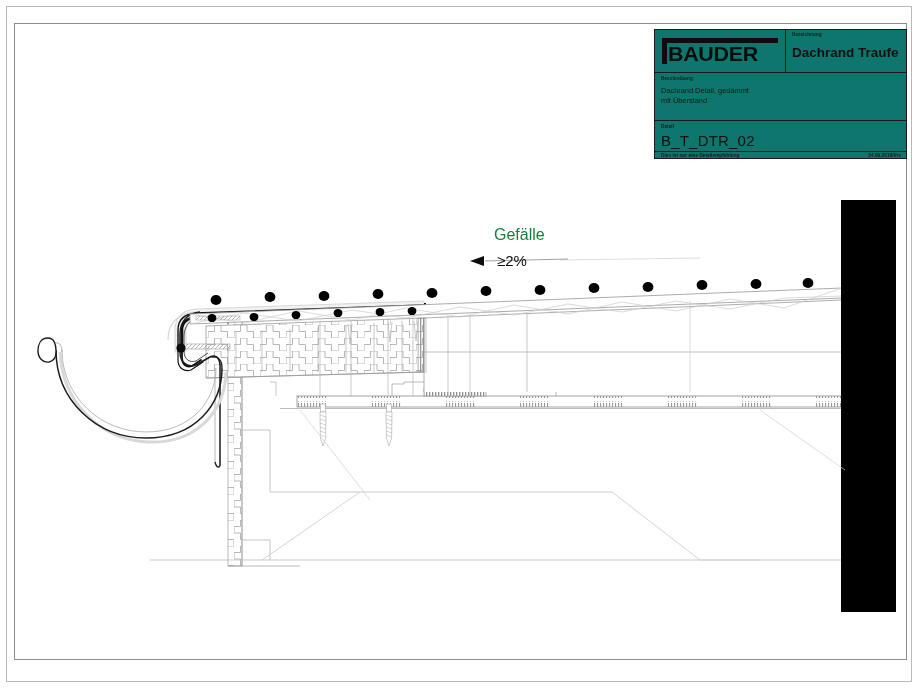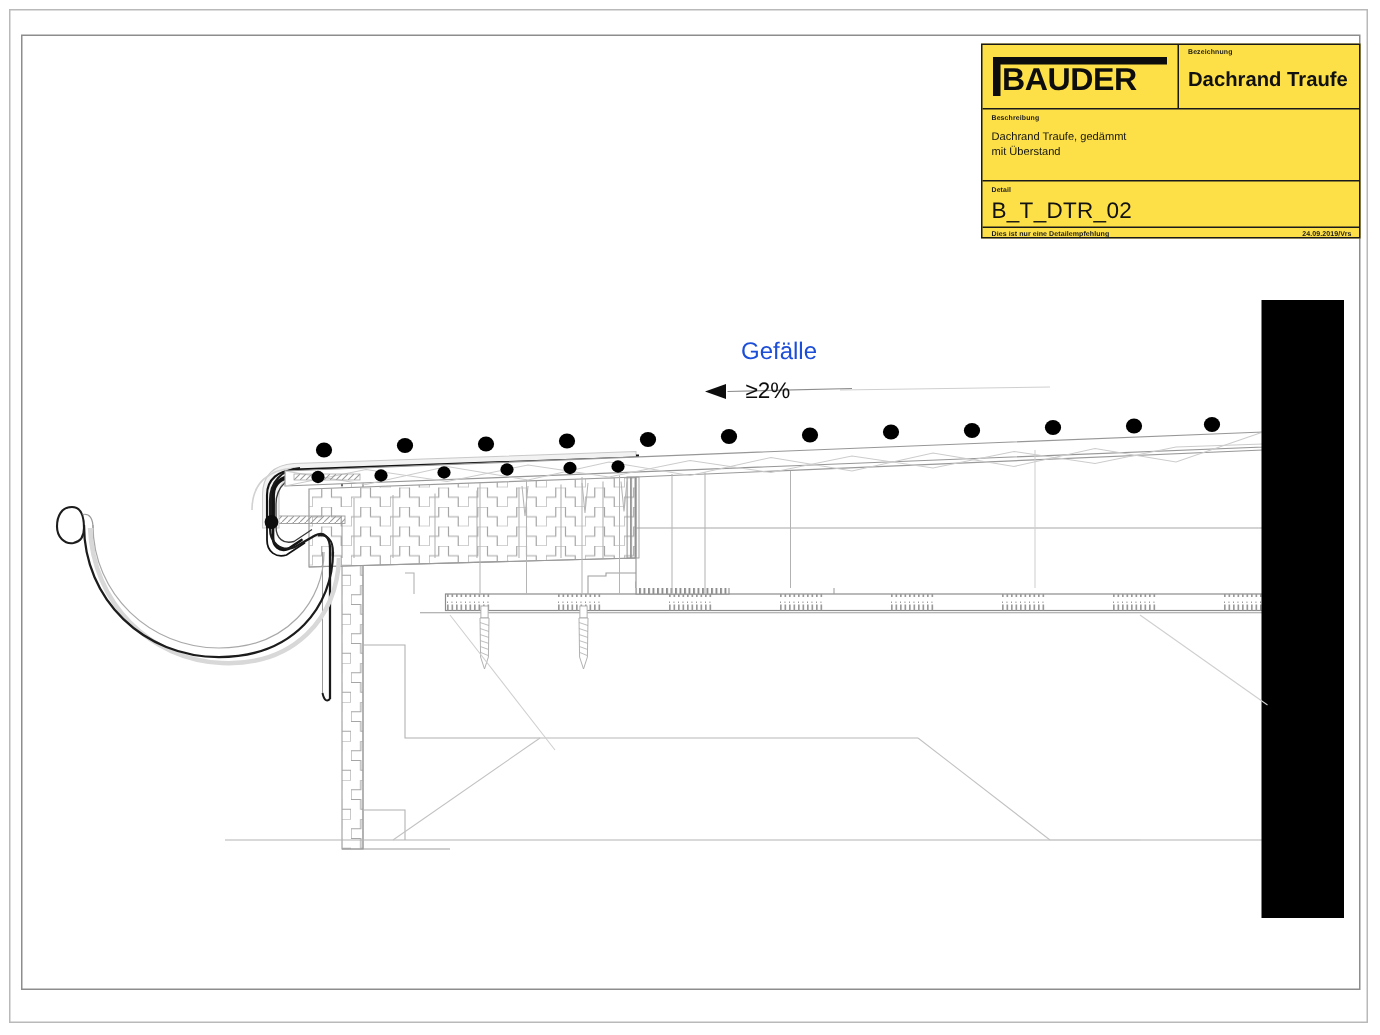--- a/index.html
+++ b/index.html
@@ -31,21 +31,21 @@
     box-sizing: border-box;
   }
 
   
   .title-block {
     position: absolute;
     left: 654px; top: 29px;
     width: 253px; height: 130px;
     border: 1px solid #1a1a1a;
     box-sizing: border-box;
-    background: #fde047;
+    background: #0f766e;
   }
   .tb-row { position: absolute; left: 0; box-sizing: border-box; }
   .tb-row-1 { top: 0; width: 100%; height: 43px; border-bottom: 1px solid #1a1a1a; }
   .tb-row-2 { top: 43px; width: 100%; height: 48px; border-bottom: 1px solid #1a1a1a; }
   .tb-row-3 { top: 91px; width: 100%; height: 31px; border-bottom: 1px solid #1a1a1a; }
   .tb-row-4 { top: 122px; width: 100%; height: 7px; }
 
   .tb-logo-cell {
     position: absolute; left: 0; top: 0;
     width: 131px; height: 100%;
@@ -134,21 +134,21 @@
     position: absolute;
     left: 0; top: 0;
     width: 920px; height: 690px;
   }
 
   
   .slope-note {
     position: absolute;
     left: 494px; top: 226px;
     font-size: 16px;
-    color: #1d4ed8;
+    color: #15803d;
     white-space: nowrap;
     text-align: center;
   }
   .slope-value {
     position: absolute;
     left: 497px; top: 252px;
     font-size: 15px;
     color: #0d0d0d;
     white-space: nowrap;
   }
@@ -418,21 +418,21 @@
       </div>
       <div class="tb-desig-cell">
         <span class="micro-label">Bezeichnung</span>
         <div class="desig-value">Dachrand Traufe</div>
       </div>
     </div>
 
     <div class="tb-row tb-row-2 tb-pad">
       <span class="micro-label">Beschreibung</span>
       <div class="descr-block">
-        <div class="descr-line">Dachrand Traufe, gedämmt</div>
+        <div class="descr-line">Dachrand Detail, gedämmt</div>
         <div class="descr-line">mit Überstand</div>
       </div>
     </div>
 
     <div class="tb-row tb-row-3 tb-pad">
       <span class="micro-label">Detail</span>
       <div class="detail-value">B_T_DTR_02</div>
     </div>
 
     <div class="tb-row tb-row-4">

